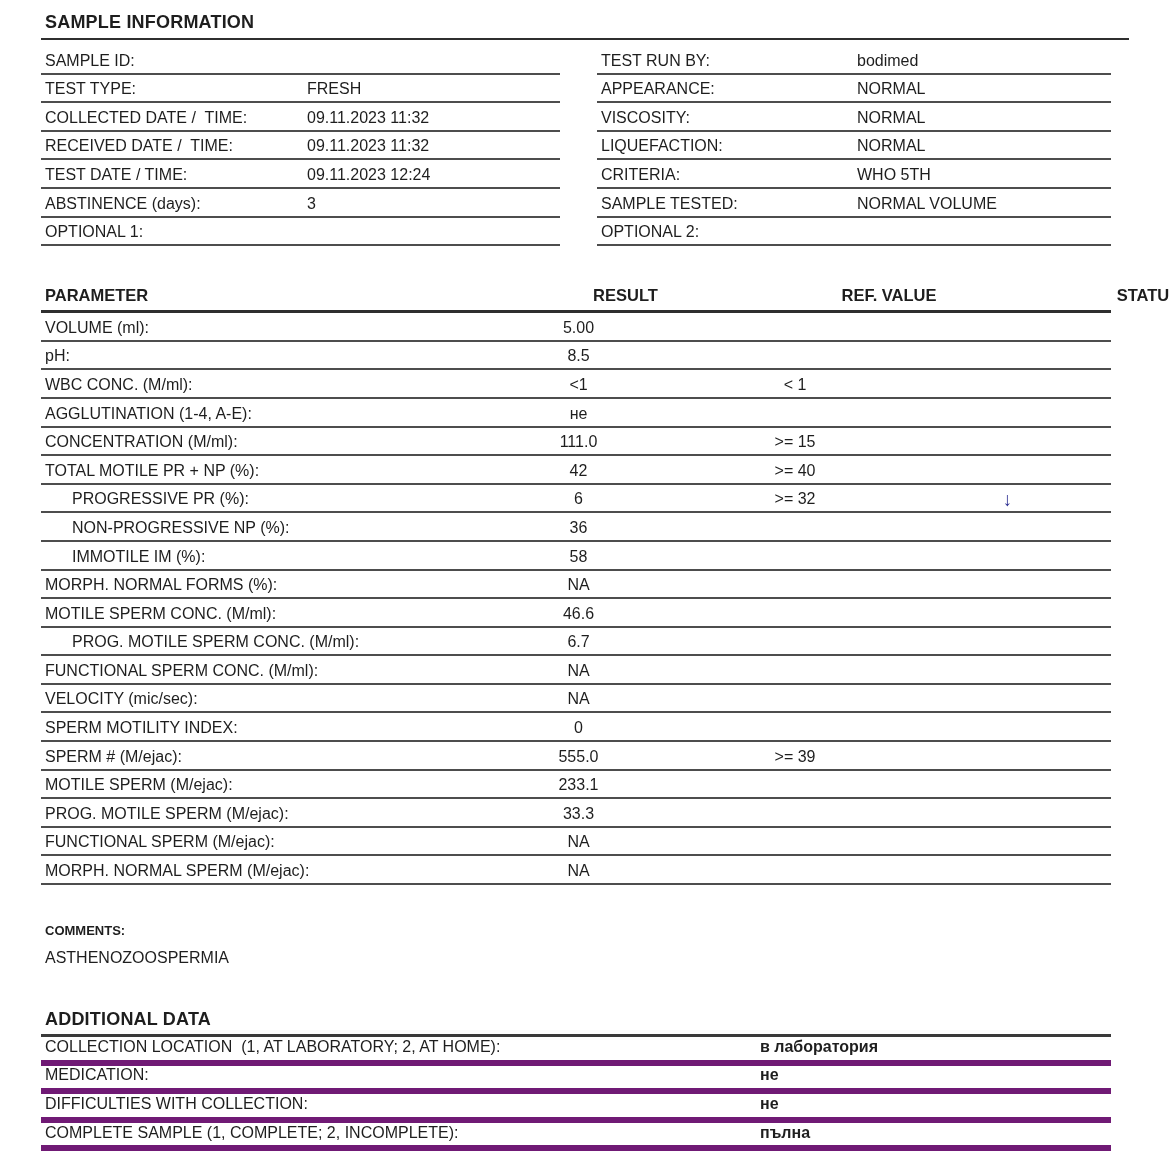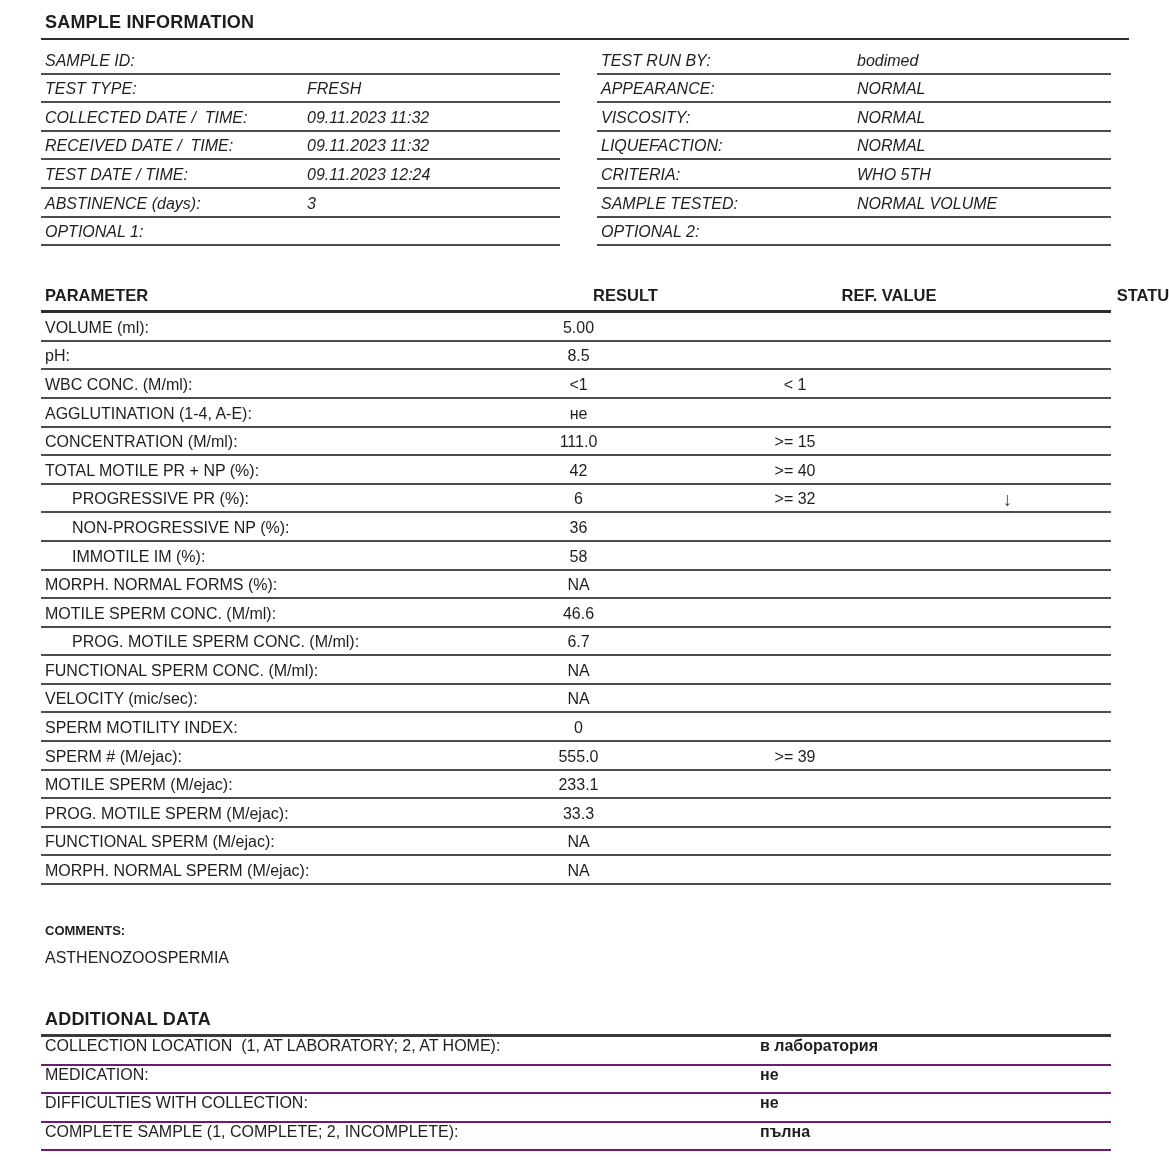--- a/index.html
+++ b/index.html
@@ -19,21 +19,21 @@
     font-size: 18px;
     font-weight: bold;
     letter-spacing: 0.2px;
     padding: 2px 0 5px 4px;
     border-bottom: 2px solid #2f2f2f;
     width: 1088px;
     white-space: pre-wrap;
   }
 
   
-  .info-columns { display: flex; gap: 37px; margin-top: 6px; font-style: italic; }
+  .info-columns { display: flex; gap: 37px; margin-top: 6px; }
   .info-col.left  { width: 519px; }
   .info-col.right { width: 514px; }
   .info-row {
     display: flex;
     align-items: flex-end;
     height: 28.6px;
     border-bottom: 2px solid #4d4d4d;
     padding-bottom: 3px;
   }
   .info-label { padding-left: 4px; white-space: pre-wrap; }
@@ -76,23 +76,23 @@
   
   .comments { margin-top: 38px; padding-left: 4px; }
   .comments-title { font-weight: bold; font-size: 13px; }
   .comments-text { margin-top: 11px; padding-left: 0; }
 
   
   .additional { margin-top: 40px; width: 1070px; }
   .additional .section-title { width: 1070px; border-bottom: 3px solid #3a3a3a; padding-bottom: 4px; }
   .add-row {
     display: flex;
-    align-items: flex-start;
+    align-items: center;
     height: 28.6px;
-    border-bottom: 2px solid #701a75;
+    border-bottom: 6px solid #701a75;
     padding-bottom: 3px;
   }
   .add-label { padding-left: 4px; width: 719px; white-space: pre-wrap; }
   .add-value { white-space: pre-wrap; font-weight: bold; }
 </style>
 </head>
 <body style="--arrow-color: #2e3192;">
 
 <div class="page">
 

